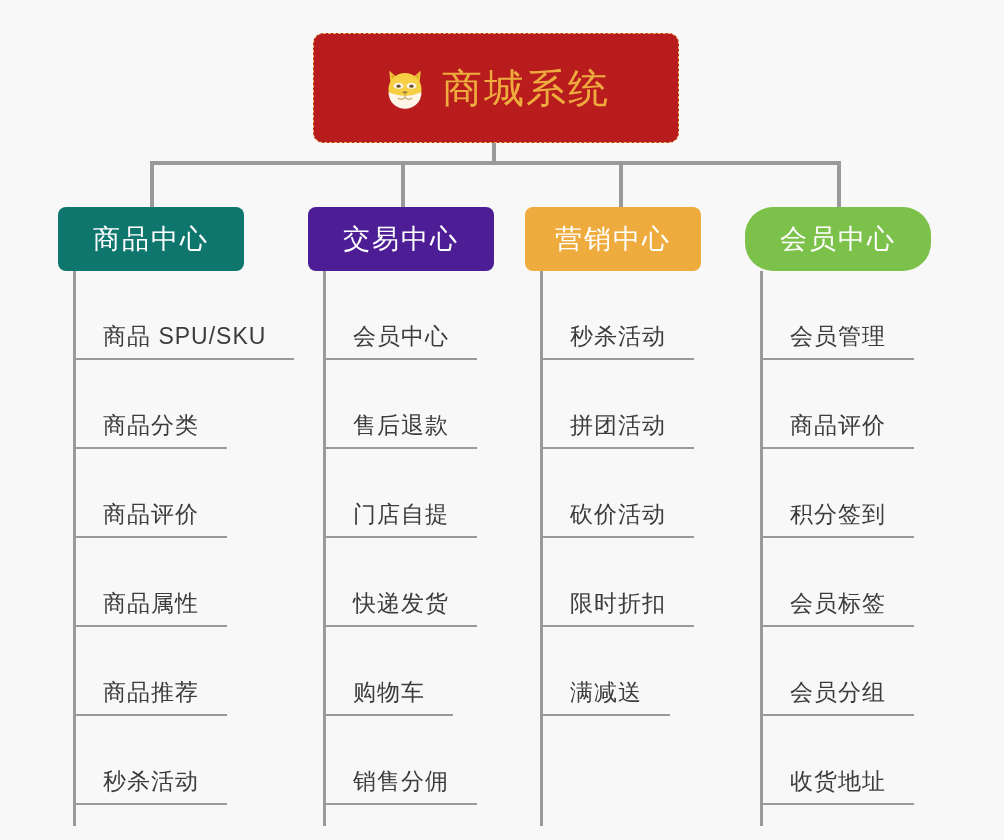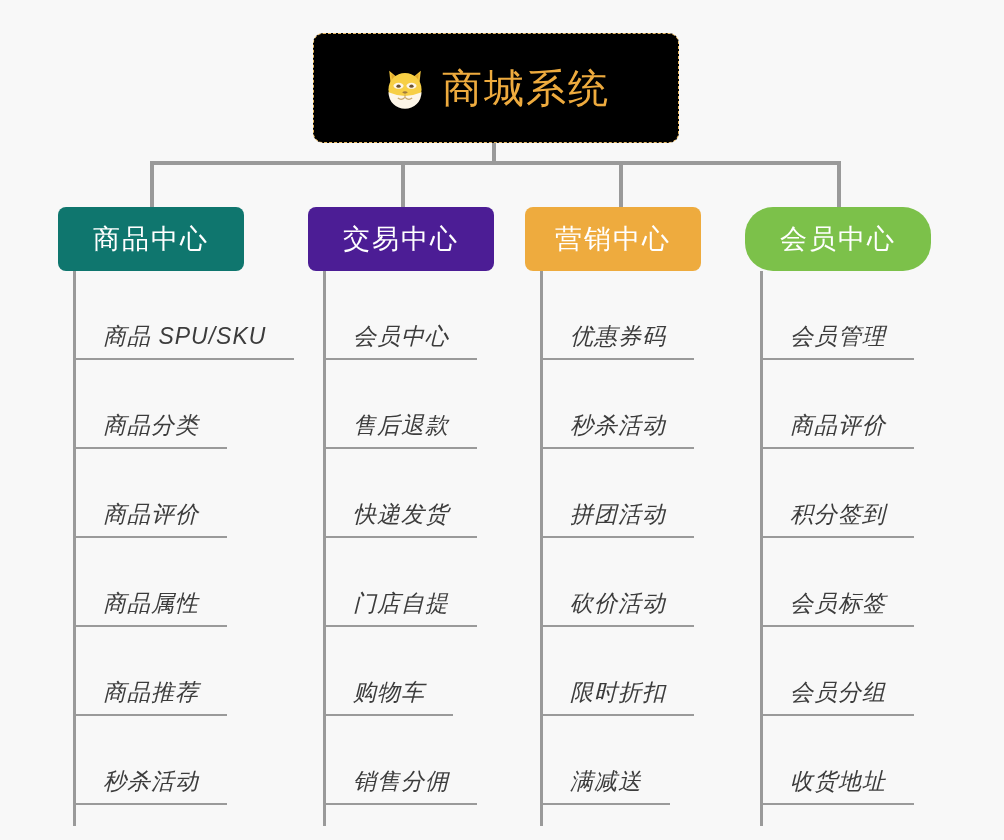--- a/index.html
+++ b/index.html
@@ -18,21 +18,21 @@
     background: #f8f8f8;
   }
 
   
   .root-node {
     position: absolute;
     left: 313px;
     top: 33px;
     width: 366px;
     height: 110px;
-    background: #000000;
+    background: #b91c1c;
     border: 1px dashed #e8b962;
     border-radius: 10px;
     display: flex;
     align-items: center;
     justify-content: center;
     gap: 14px;
   }
   .root-emoji {
     font-size: 44px;
     line-height: 1;
@@ -100,21 +100,20 @@
     height: 89px;
     display: flex;
     align-items: flex-end;
     padding-left: 17px;
   }
   .leaf-inner {
     display: inline-block;
     border-bottom: 2px solid #9a9a9a;
     padding: 0 28px 6px 28px;
     margin-left: 0;
-    font-style: italic;
   }
   .leaf-label {
     font-size: 23px;
     color: #3c3c3c;
     white-space: nowrap;
     letter-spacing: 1px;
   }
 </style>
 </head>
 <body>
@@ -183,44 +182,41 @@
     </div>
     <div class="spine" style="height:555px;"></div>
     <ul class="leaf-list">
       <li class="leaf-item">
           <span class="leaf-inner"><span class="leaf-label">会员中心</span></span>
         </li>
       <li class="leaf-item">
           <span class="leaf-inner"><span class="leaf-label">售后退款</span></span>
         </li>
       <li class="leaf-item">
+          <span class="leaf-inner"><span class="leaf-label">门店自提</span></span>
+        </li>
+      <li class="leaf-item">
           <span class="leaf-inner"><span class="leaf-label">快递发货</span></span>
-        </li>
-      <li class="leaf-item">
-          <span class="leaf-inner"><span class="leaf-label">门店自提</span></span>
         </li>
       <li class="leaf-item">
           <span class="leaf-inner"><span class="leaf-label">购物车</span></span>
         </li>
       <li class="leaf-item">
           <span class="leaf-inner"><span class="leaf-label">销售分佣</span></span>
         </li>
     </ul>
   </div>
 
   <div class="column col-2">
     <div class="cat-header" style="background:#eeab3e;">
       <span>营销中心</span>
     </div>
     <div class="spine" style="height:555px;"></div>
     <ul class="leaf-list">
       <li class="leaf-item">
-          <span class="leaf-inner"><span class="leaf-label">优惠券码</span></span>
-        </li>
-      <li class="leaf-item">
           <span class="leaf-inner"><span class="leaf-label">秒杀活动</span></span>
         </li>
       <li class="leaf-item">
           <span class="leaf-inner"><span class="leaf-label">拼团活动</span></span>
         </li>
       <li class="leaf-item">
           <span class="leaf-inner"><span class="leaf-label">砍价活动</span></span>
         </li>
       <li class="leaf-item">
           <span class="leaf-inner"><span class="leaf-label">限时折扣</span></span>

